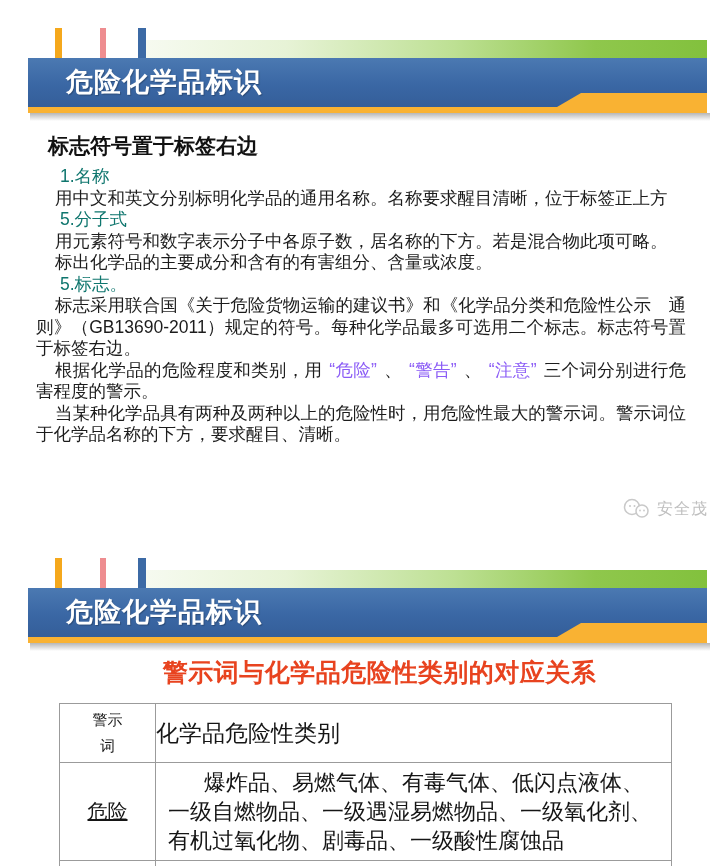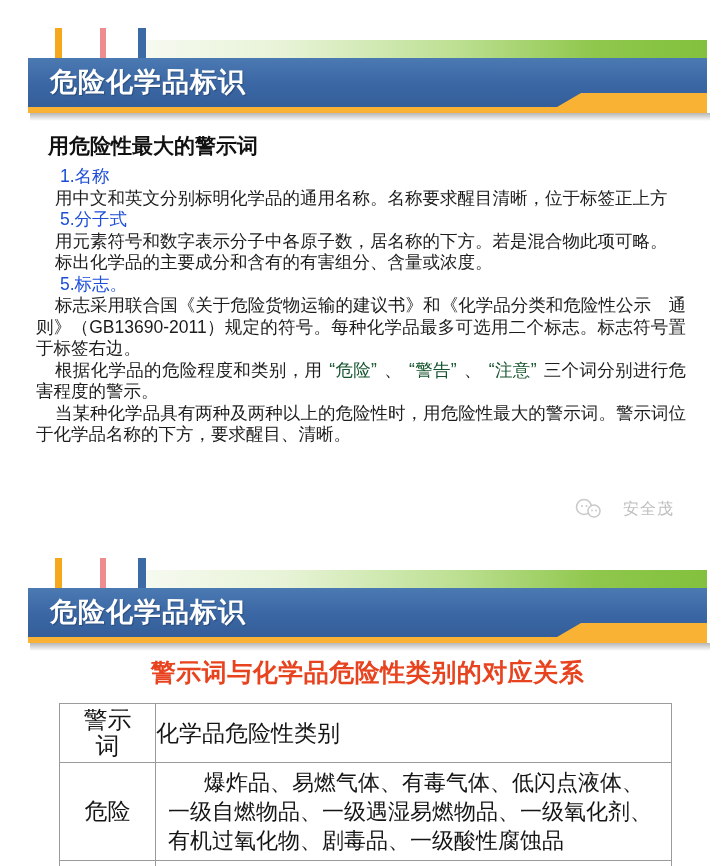--- a/index.html
+++ b/index.html
@@ -19,63 +19,63 @@
   .green-strip {
     position:absolute; left:146px; right:21px; top:12px; height:18px;
     background:linear-gradient(to right,#f6faf0 0%,#e7f3d6 25%,#bde093 55%,#8fc74c 80%,#82c13d 100%);
   }
   .blue-banner {
     position:absolute; left:28px; right:21px; top:30px; height:49px;
     background:linear-gradient(180deg,#4b79b2 0%,#3a67a4 55%,#345e99 100%);
   }
   .banner-title {
     color:#ffffff; font-size:27px; font-weight:bold; letter-spacing:1px;
-    line-height:49px; padding-left:22px;
+    line-height:49px; padding-left:38px;
     text-shadow:1px 1px 1px rgba(0,0,0,0.25);
     border-radius:6px;
   }
   .orange-swoosh {
     position:absolute; right:21px; top:65px; width:150px; height:14px;
     background:#f9b233; clip-path:polygon(0 100%, 24px 0, 100% 0, 100% 100%);
   }
   .orange-line { position:absolute; left:28px; right:21px; top:79px; height:6px; background:#f9b233; }
   .header-shadow {
     position:absolute; left:30px; right:18px; top:85px; height:8px;
     background:linear-gradient(180deg,rgba(110,110,110,0.5),rgba(110,110,110,0));
   }
 
   
   .content1 { position:absolute; top:128px; left:0; width:728px; padding:4px 36px 0 36px; }
   .content1 .inner { width:650px; }
   .main-heading { font-size:21px; font-weight:bold; color:#111; margin:0 0 6px 12px; }
-  .red-label { color:#1d4ed8; font-size:17.5px; line-height:21.5px; margin-left:24px; }
+  .red-label { color:#0f766e; font-size:17.5px; line-height:21.5px; margin-left:24px; }
   p.body { font-size:17.5px; line-height:21.5px; color:#1c1c1c; text-indent:19px; text-align:justify; }
-  .warn-word { color:#14532d; margin:0 7px; }
+  .warn-word { color:#8b5cf6; margin:0 7px; }
 
   
-  .watermark { position:absolute; top:498px; left:575px; display:flex; align-items:center; gap:20px; }
+  .watermark { position:absolute; top:498px; left:623px; display:flex; align-items:center; gap:6px; }
   .watermark-text { color:#bfbfbf; font-size:16px; letter-spacing:1px; }
 
   
   .section-title {
-    position:absolute; top:656px; left:28px; width:679px; text-align:center;
+    position:absolute; top:656px; left:40px; width:679px; text-align:center;
     color:#e8431f; font-size:25px; font-weight:bold; letter-spacing:0.5px;
   }
   .warn-table {
     position:absolute; top:703px; left:59px; width:613px;
     border-collapse:collapse; table-layout:fixed; color:#151515;
   }
   .warn-table td { border:1px solid #9b9b9b; vertical-align:middle; }
   .col-term { width:96px; text-align:center; }
   .header-row { height:59px; }
   .data-row { height:98px; }
   .tail-row { height:30px; }
-  .th-line { display:block; font-size:24px; line-height:26px; text-align:center; }
+  .th-line { display:block; font-size:15px; line-height:26px; text-align:center; }
   .col2-header { text-align:left; font-size:23px; }
-  .term-cell { font-size:23px; }
+  .term-cell { font-size:20px;text-decoration:underline; }
   .categories { padding:3px 12px; }
   .cat-line { font-size:22px; line-height:29px; white-space:nowrap; }
   .cat-line.first { text-indent:36px; }
 </style>
 </head>
 <body>
 
 <div id="page">
 
   <div class="slide-header" style="top:28px">
@@ -86,21 +86,21 @@
     <div class="blue-banner">
       <div class="banner-title">危险化学品标识</div>
     </div>
     <div class="orange-swoosh"></div>
     <div class="orange-line"></div>
     <div class="header-shadow"></div>
   </div>
 
   <div class="content1">
     <div class="inner">
-      <div class="main-heading">用危险性最大的警示词</div>
+      <div class="main-heading">标志符号置于标签右边</div>
 
       <div class="red-label">1.名称</div>
       <p class="body">用中文和英文分别标明化学品的通用名称。名称要求醒目清晰，位于标签正上方</p>
 
       <div class="red-label">5.分子式</div>
       <p class="body">用元素符号和数字表示分子中各原子数，居名称的下方。若是混合物此项可略。</p>
 
       <p class="body">标出化学品的主要成分和含有的有害组分、含量或浓度。</p>
 
 

